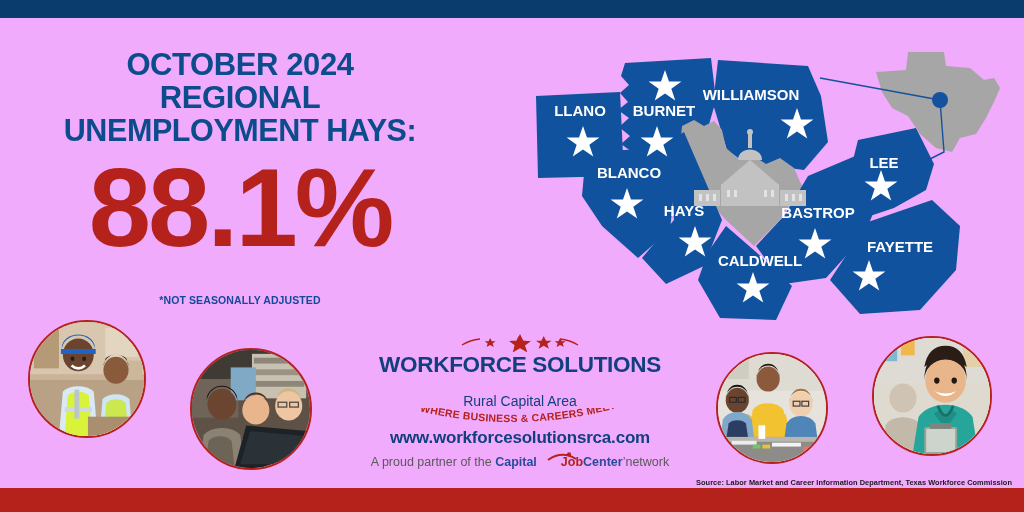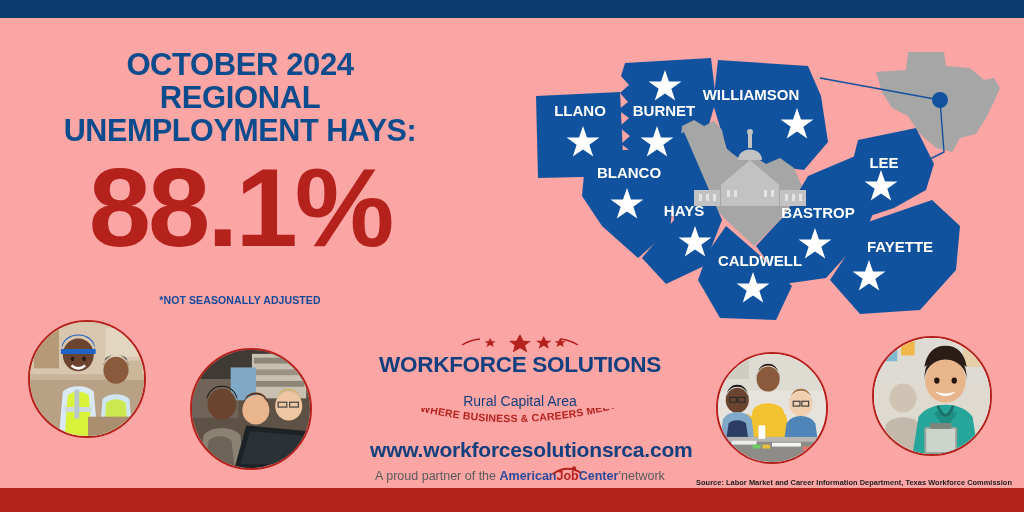--- a/index.html
+++ b/index.html
@@ -3,21 +3,21 @@
 <meta charset="utf-8">
 <style>
   html, body {
     margin: 0; padding: 0;
     background: #ffffff;
   }
   #page {
     position: relative;
     width: 1024px;
     height: 512px;
-    background: #fca5a5;
+    background: #f0abfc;
     overflow: hidden;
     font-family: "Liberation Sans", sans-serif;
   }
 
   
   .top-bar {
     position: absolute; left: 0; top: 0;
     width: 1024px; height: 18px;
     background: #0a3c6e;
   }
@@ -104,32 +104,31 @@
     color: #123f7d;
     font-size: 14px;
     line-height: 1.15;
     margin-top: 16px;
   }
   .logo-tag { height: 20px; margin-top: -1px; }
   .logo-tag svg { display: block; margin: 0 auto; }
   .logo-url {
     color: #123f7d;
     font-weight: bold;
-    font-size: 21px;
+    font-size: 17px;
     letter-spacing: -0.2px;
-    margin-top: 10px;
   }
   .ajc-line {
     margin-top: 7px;
     font-size: 12.5px;
     color: #5a5a5a;
     white-space: nowrap;
   }
   .ajc-line .ajc-blue { color: #2a4b9b; font-weight: bold; }
-  .ajc-line .ajc-red  { color: #b5221c; font-weight: bold; }
+  .ajc-line .ajc-red  { color: #b5221c; font-weight: bold; padding-left: 24px; }
   .ajc-line .ajc-gray { color: #5a5a5a; }
   .ajc-wrap { position: relative; display: inline-block; }
   .ajc-swoosh { position: absolute; left: 52px; top: -5px; }
 
   
   .source {
     position: absolute;
     right: 12px; top: 478px;
     font-size: 7.4px;
     font-weight: bold;
@@ -395,20 +394,20 @@
         <text font-family="Liberation Sans, sans-serif" font-size="10.5" font-weight="bold" fill="#b5221c" letter-spacing="0.2">
           <textPath href="#tagarc" startOffset="50%" text-anchor="middle">WHERE BUSINESS &amp; CAREERS MEET!</textPath>
         </text>
       </svg>
     </div>
     <div class="logo-url">www.workforcesolutionsrca.com</div>
     <div class="ajc-line">
       <span class="ajc-gray">A proud partner of the </span><span class="ajc-wrap"><span class="ajc-swoosh"><svg width="30" height="9" viewBox="0 0 30 9" xmlns="http://www.w3.org/2000/svg">
               <path d="M1,8 q14,-10 28,-1" stroke="#b5221c" stroke-width="2" fill="none"></path>
               <circle cx="22" cy="2.4" r="2.1" fill="#b5221c"></circle>
-            </svg></span><span class="ajc-blue">American</span><span class="ajc-red">Job</span><span class="ajc-blue">Center</span></span><span class="ajc-gray">’</span><span class="ajc-gray">network</span>
+            </svg></span><span class="ajc-blue">Capital</span><span class="ajc-red">Job</span><span class="ajc-blue">Center</span></span><span class="ajc-gray">’</span><span class="ajc-gray">network</span>
     </div>
   </div>
 
   <div class="source">Source: Labor Market and Career Information Department, Texas Workforce Commission</div>
 
   <div class="bottom-bar"></div>
 </div>
 
 </body></html>

